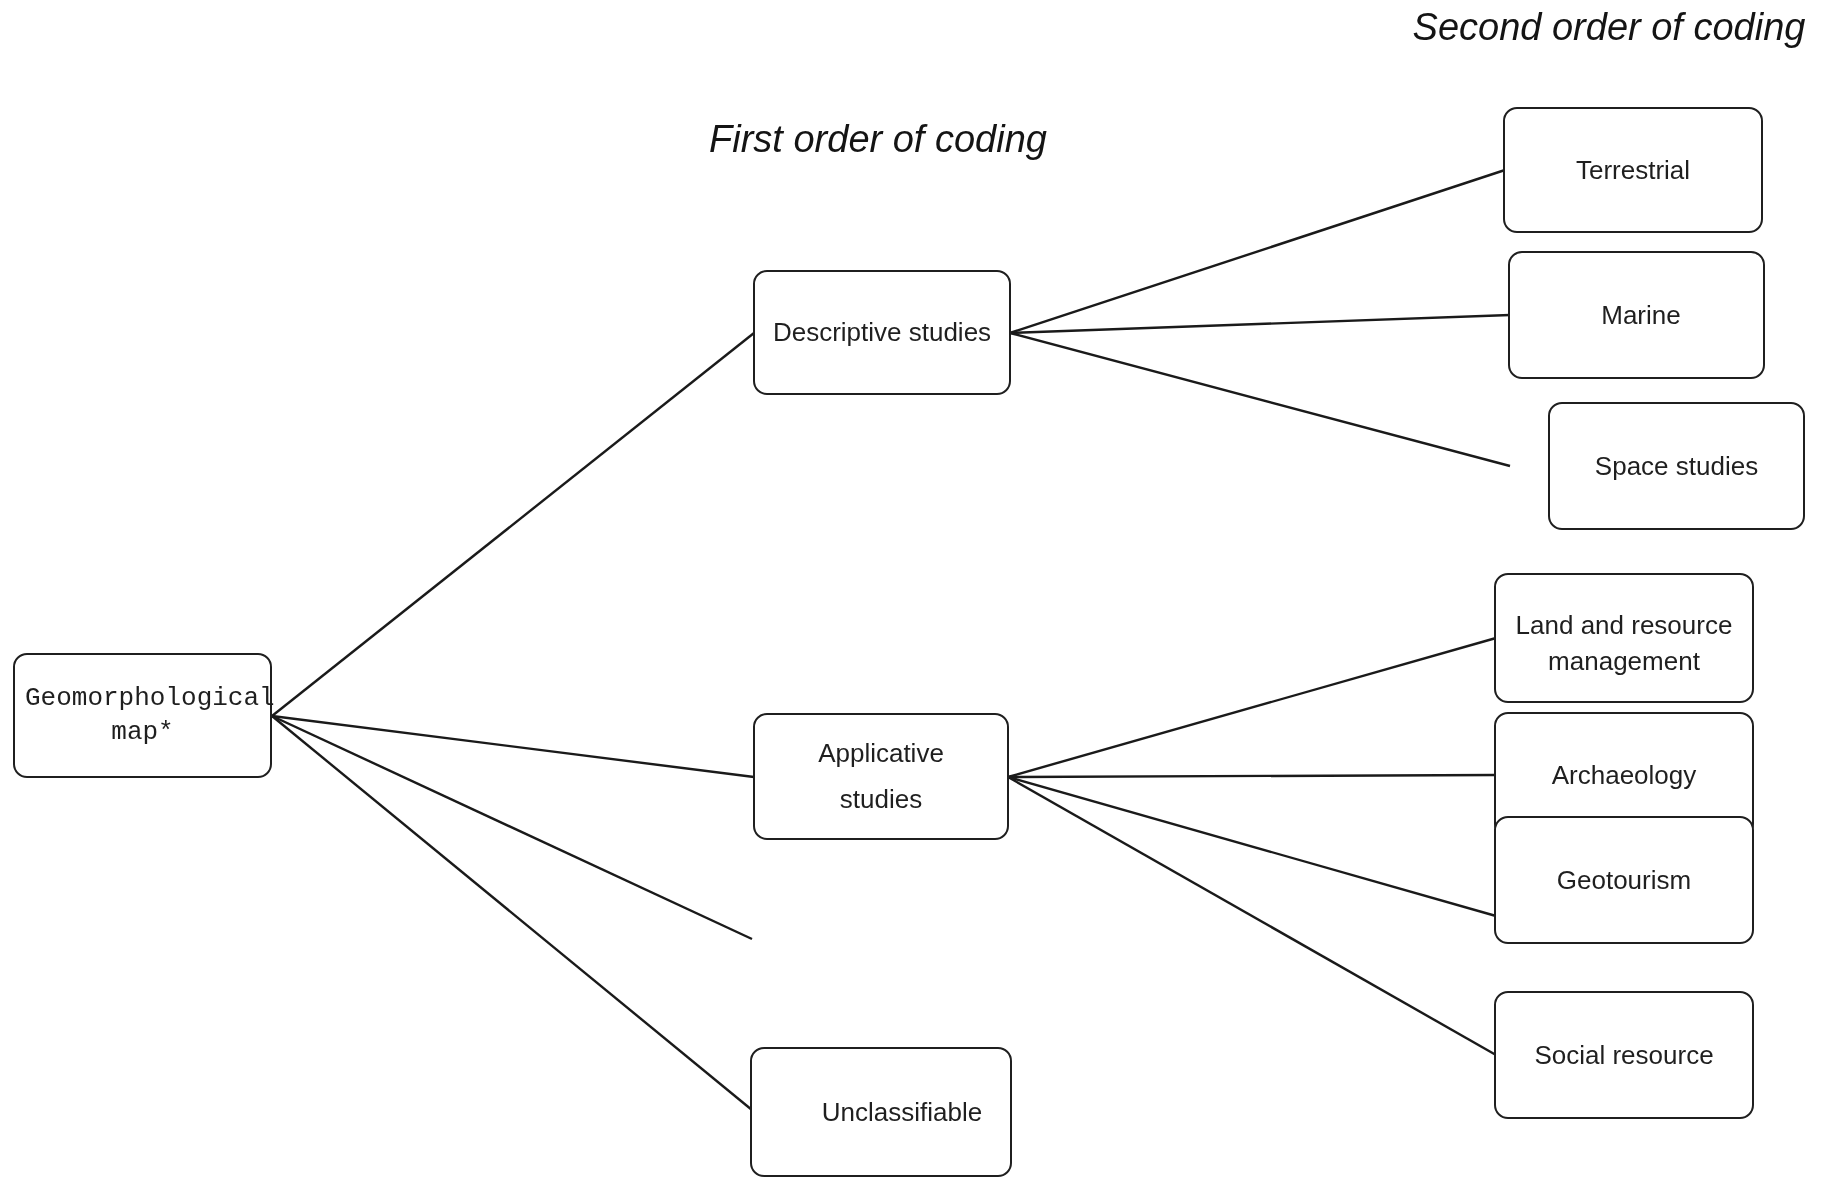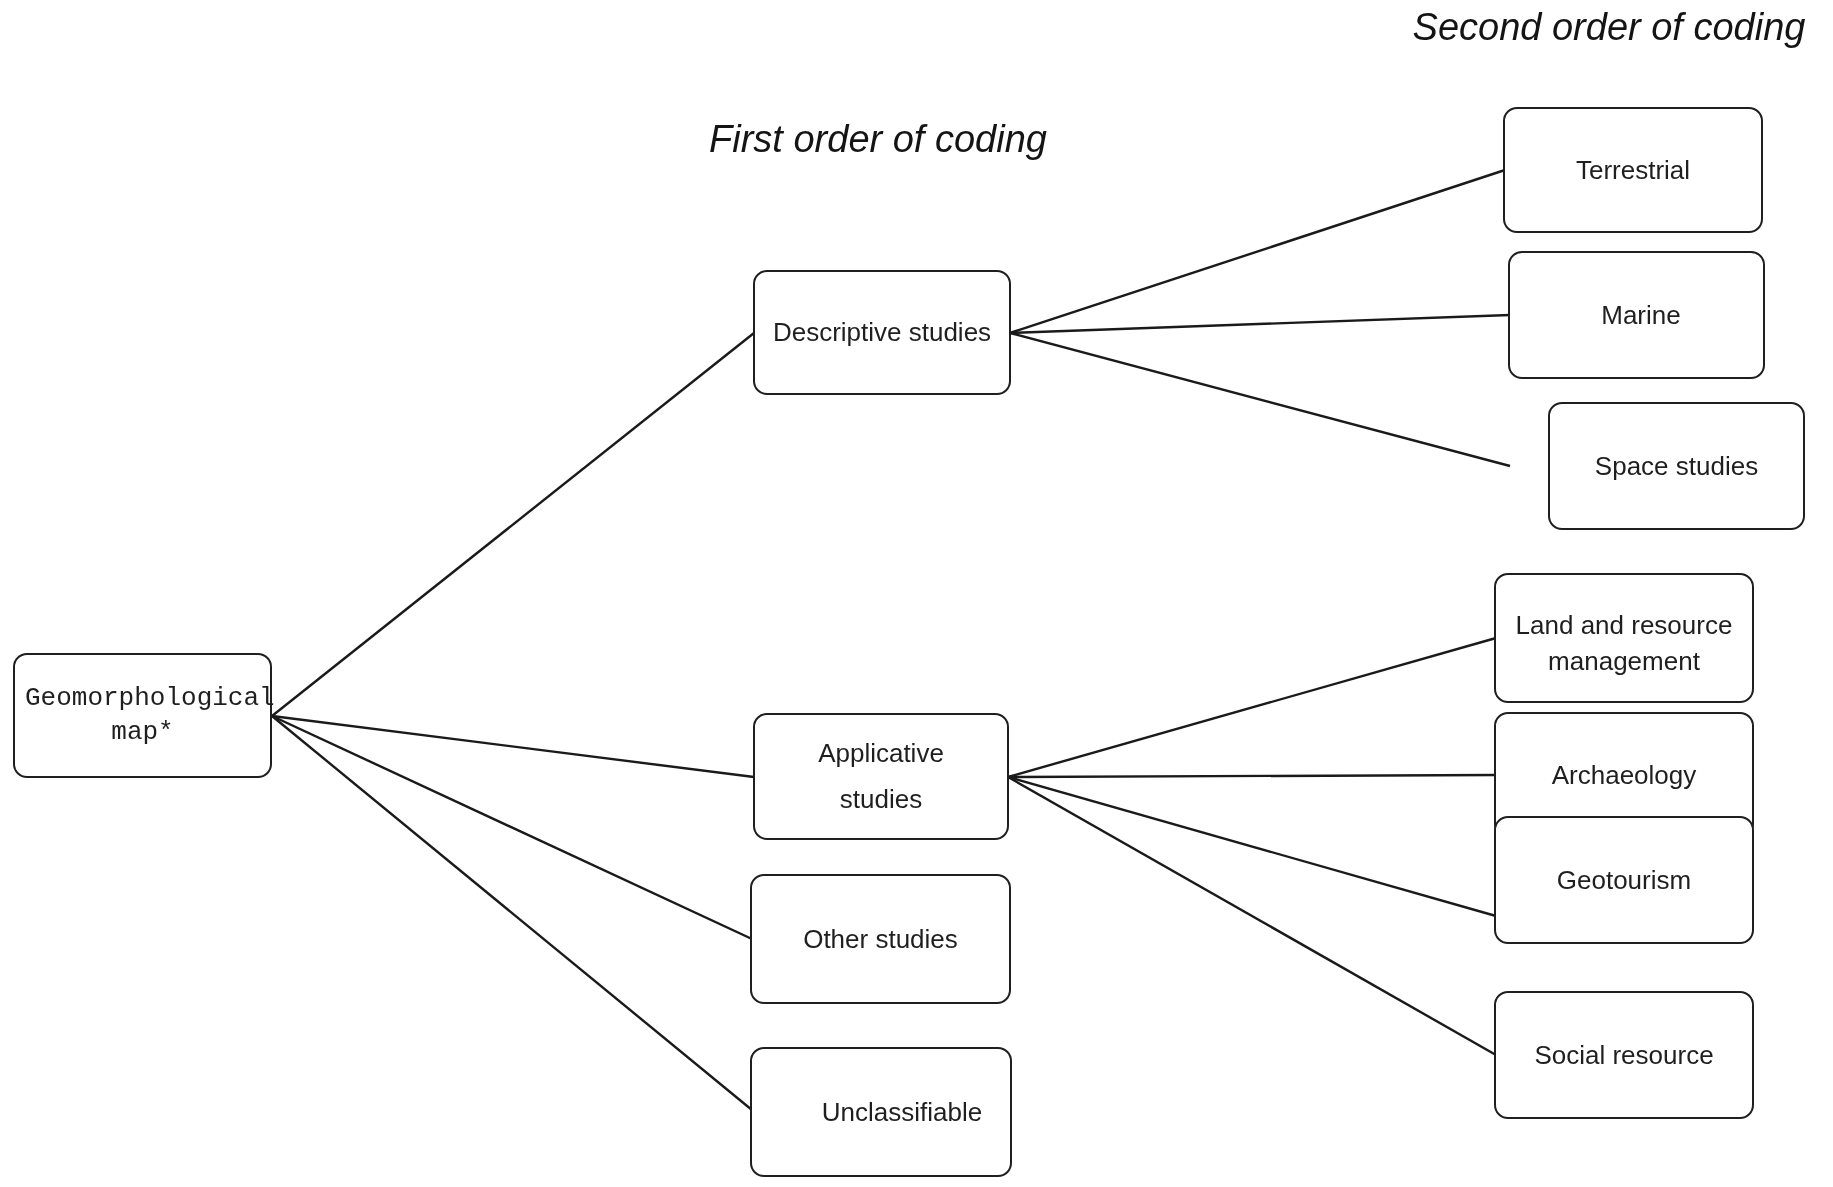--- a/index.html
+++ b/index.html
@@ -109,23 +109,20 @@
   <div class="node n-root">
     <span class="label wrap-tight">Geomorphological map*</span>
   </div>
 
   <div class="node n-descriptive">
     <span class="label">Descriptive studies</span>
   </div>
   <div class="node n-applicative">
     <span class="label wrap-loose">Applicative studies</span>
   </div>
-  <div class="node n-other">
-    <span class="label">Other studies</span>
-  </div>
   <div class="node n-unclassifiable">
     <span class="label">Unclassifiable</span>
   </div>
 
   <div class="node n-terrestrial">
     <span class="label">Terrestrial</span>
   </div>
   <div class="node n-marine">
     <span class="label">Marine</span>
   </div>

